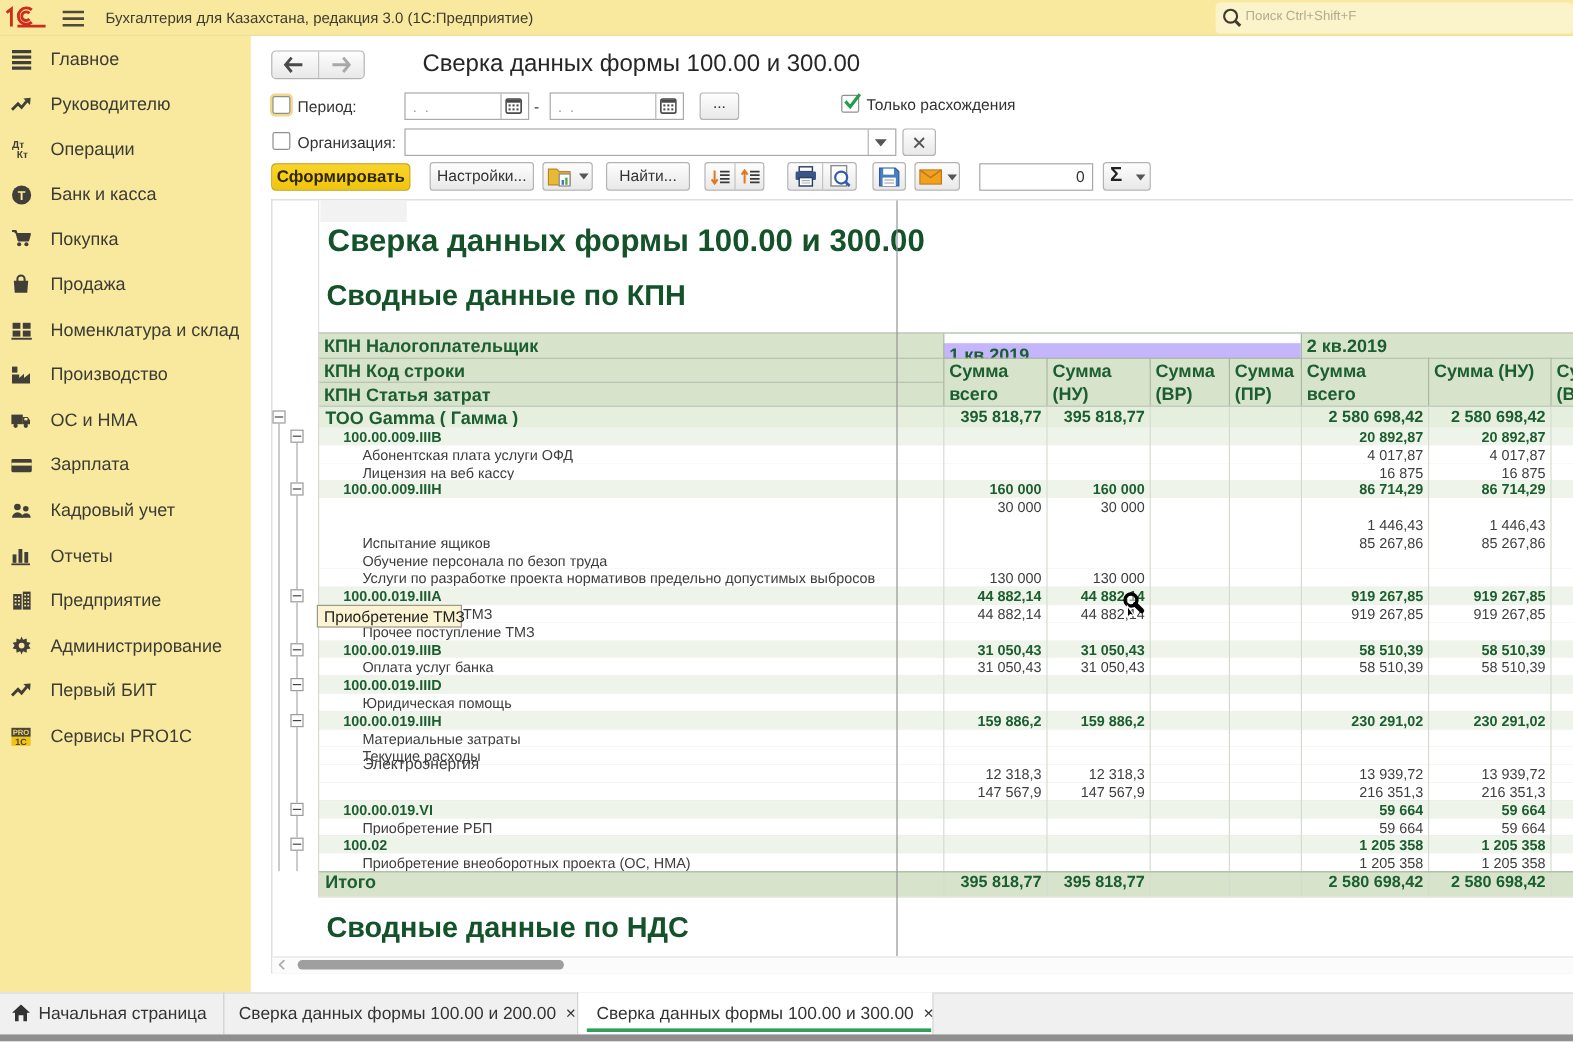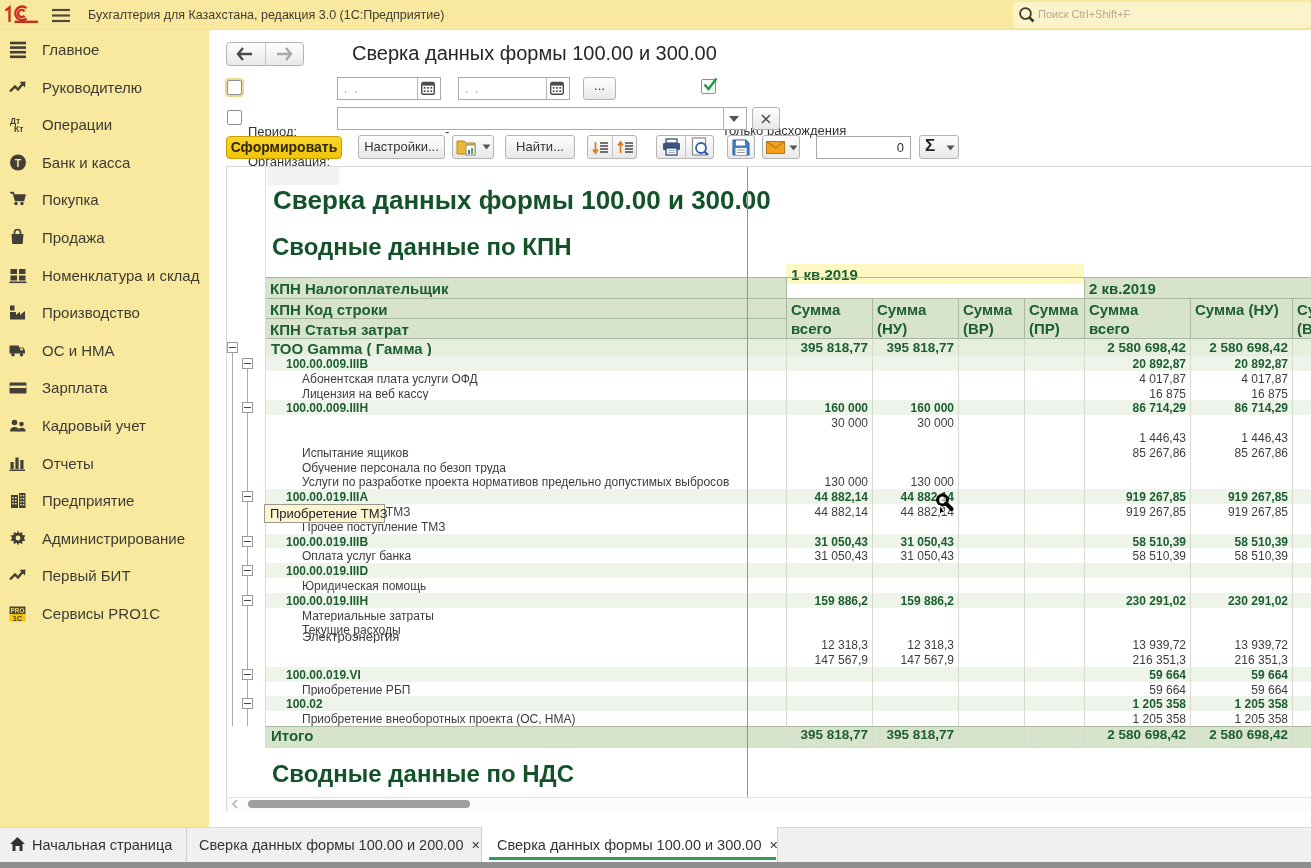--- a/index.html
+++ b/index.html
@@ -10,21 +10,21 @@
 #topbar { left:0; top:0; width:1311px; height:30px; background:#f9e99e; border-bottom:1px solid #eedf96; }
 #search { left:1013px; top:2px; width:298px; height:26px; background:#fbf3c9; border-radius:4px; }
 #searchtxt { left:1038px; top:8px; font-size:11px; color:#b3ab92; }
 
 #sidebar { left:0; top:30px; width:209px; height:797px; background:#f9e99e; }
 .mi { position:absolute; left:42px; font-size:15px; color:#3c3c35; white-space:nowrap; }
 .mic { position:absolute; left:9px; width:20px; height:20px; }
 
 .btn { position:absolute; background:linear-gradient(#fefefe,#e8e8e8); border:1px solid #b3b3b3; border-radius:3px; font-size:13px; color:#333; text-align:center; }
 .inp { position:absolute; background:#fff; border:1px solid #a9a9a9; }
-.lbl { position:absolute; font-size:13px; color:#333; white-space:nowrap;margin-top:43px; }
+.lbl { position:absolute; font-size:13px; color:#333; white-space:nowrap; }
 .cb  { position:absolute; width:15px; height:15px; background:#fff; border:1px solid #999; border-radius:2px; }
 
 #report { left:226px; top:166px; width:1085px; height:645px; background:#fff; border:1px solid #d7d7d7; border-right:none; }
 .cell { position:absolute; overflow:hidden; white-space:nowrap; }
 .gl { position:absolute; background:#d5dccf; }   
 .glh { position:absolute; background:#a9b8a0; }  
 .num { text-align:right; }
 .grp { color:#1b5e2f; font-weight:bold; }
 .det { color:#3d3d3d; }
 </style></head><body>
@@ -294,21 +294,21 @@
 <svg class="abs" style="left:946px;top:145px" width="9" height="6" viewBox="0 0 9 6">
       <path d="M0.5 0.5 L4.5 5.5 L8.5 0.5 Z" fill="#555"></path>
     </svg>
 <div id="report" class="abs"></div>
 <div class="abs" style="left:267px;top:167px;width:72px;height:18px;background:#f2f2f2"></div>
 <div class="abs" style="left:273px;top:185px;font-size:26px;font-weight:bold;color:#14522a">Сверка данных формы 100.00 и 300.00</div>
 <div class="abs" style="left:272px;top:233px;font-size:24px;font-weight:bold;color:#14522a">Сводные данные по КПН</div>
 <div class="cell " style="left:265px;top:278px;width:521px;height:20px;background:#d8e3cc;">
       <div style="padding:1px 0 0 5px;font-size:15px;font-weight:bold;color:#1b5e2f;line-height:19px">КПН Налогоплательщик</div>
     </div>
-<div class="cell " style="left:786px;top:264px;width:298px;height:20px;background:#fef9c3;">
+<div class="cell " style="left:786px;top:286px;width:298px;height:20px;background:#c4b5fd;">
       <div style="padding:1px 0 0 5px;font-size:15px;font-weight:bold;color:#1b5e2f;line-height:19px">1 кв.2019</div>
     </div>
 <div class="cell " style="left:1084px;top:278px;width:227px;height:20px;background:#d8e3cc;">
       <div style="padding:1px 0 0 5px;font-size:15px;font-weight:bold;color:#1b5e2f;line-height:19px">2 кв.2019</div>
     </div>
 <div class="cell " style="left:265px;top:319px;width:521px;height:19px;background:#d8e3cc;">
       <div style="padding:1px 0 0 5px;font-size:15px;font-weight:bold;color:#1b5e2f;line-height:19px">КПН Статья затрат</div>
     </div>
 <div class="cell " style="left:265px;top:299px;width:521px;height:19px;background:#d8e3cc;">
       <div style="padding:1px 0 0 5px;font-size:15px;font-weight:bold;color:#1b5e2f;line-height:19px">КПН Код строки</div>

